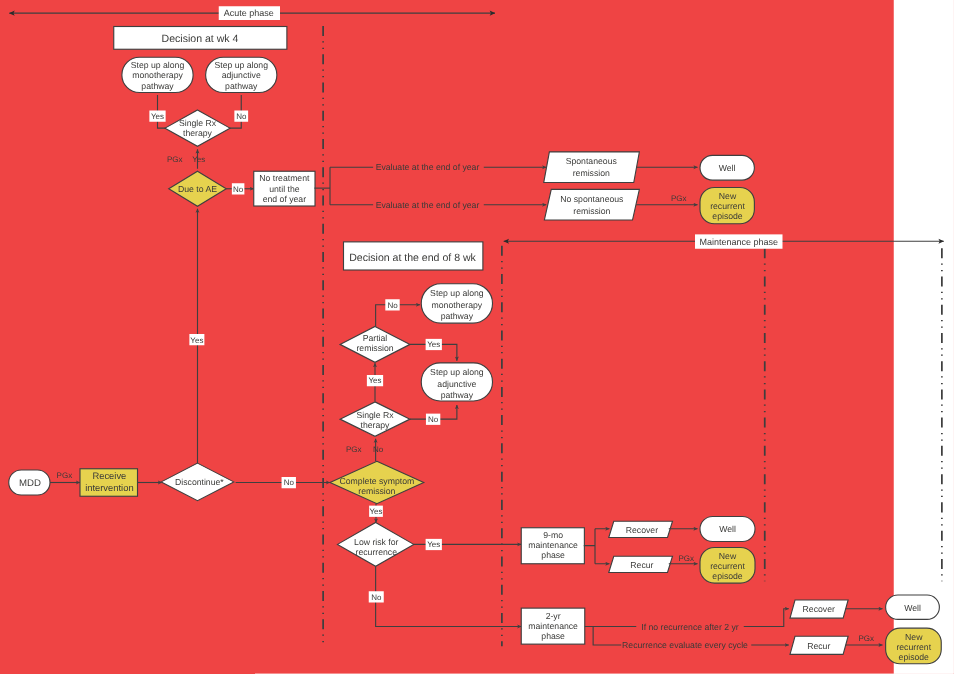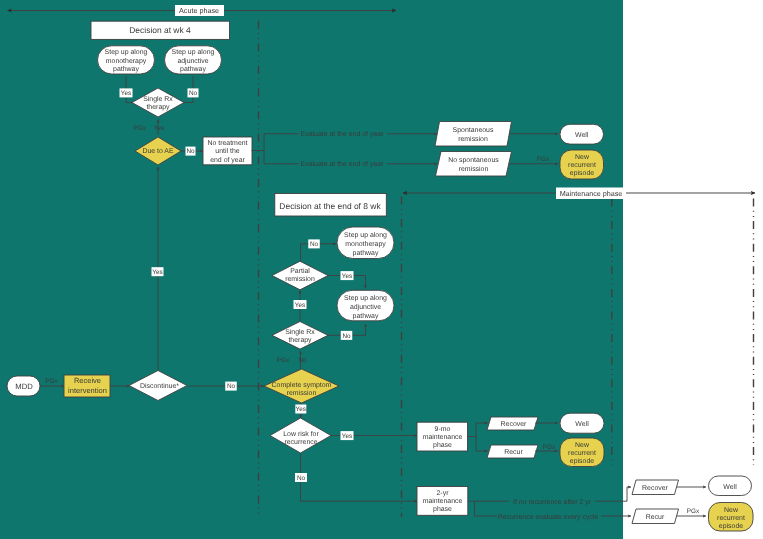--- a/index.html
+++ b/index.html
@@ -1,19 +1,19 @@
 <!DOCTYPE html>
 <html><head>
 <meta charset="utf-8">
 <title>Treatment pathway flowchart</title>
 <style>
   html,body{margin:0;padding:0;background:#ffffff;}
   body{width:763px;height:539px;overflow:hidden;
        font-family:"Liberation Sans",sans-serif;}
-  #stage{position:relative;width:623px;height:539px;background:#0f766e;}
+  #stage{position:relative;width:715px;height:539px;background:#ef4444;}
   svg{display:block;}
   svg text{font-family:"Liberation Sans",sans-serif;}
   *{-webkit-font-smoothing:antialiased;text-rendering:geometricPrecision;}
 </style>
 </head>
 <body>
 
 <div id="stage">
 <svg id="chart" width="763" height="539" viewBox="0 0 763 539" xmlns="http://www.w3.org/2000/svg">
 <defs>

